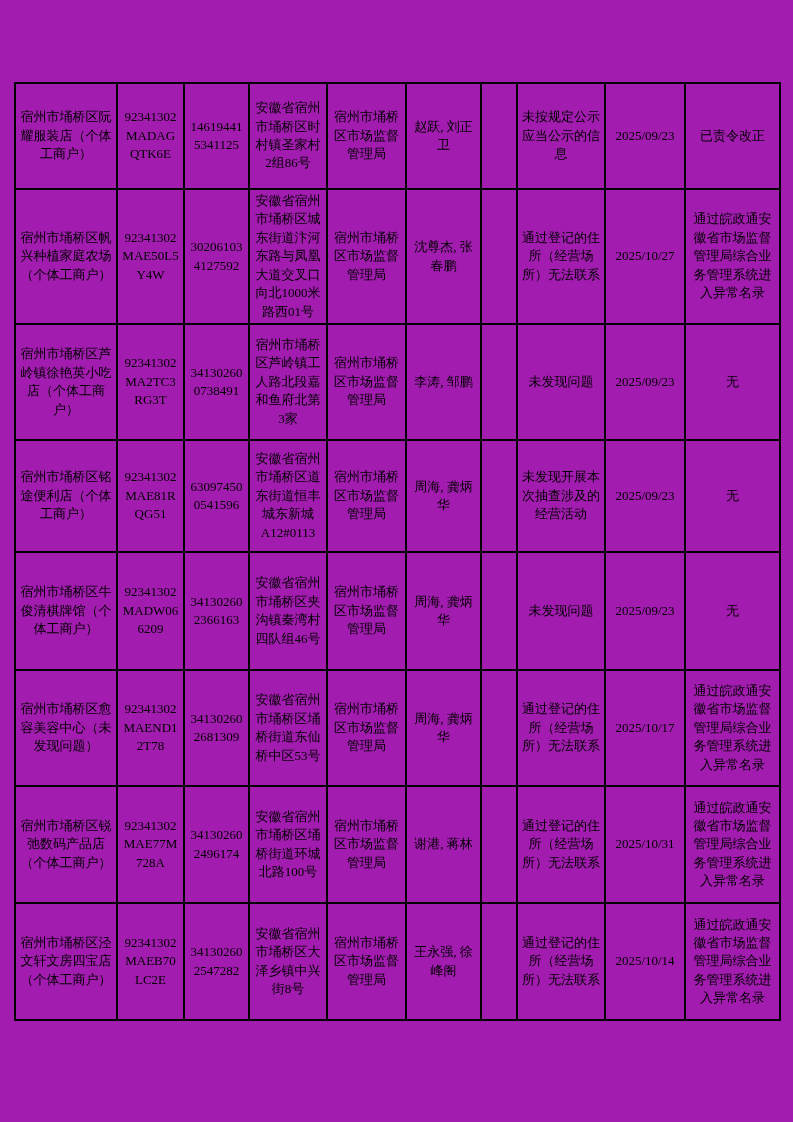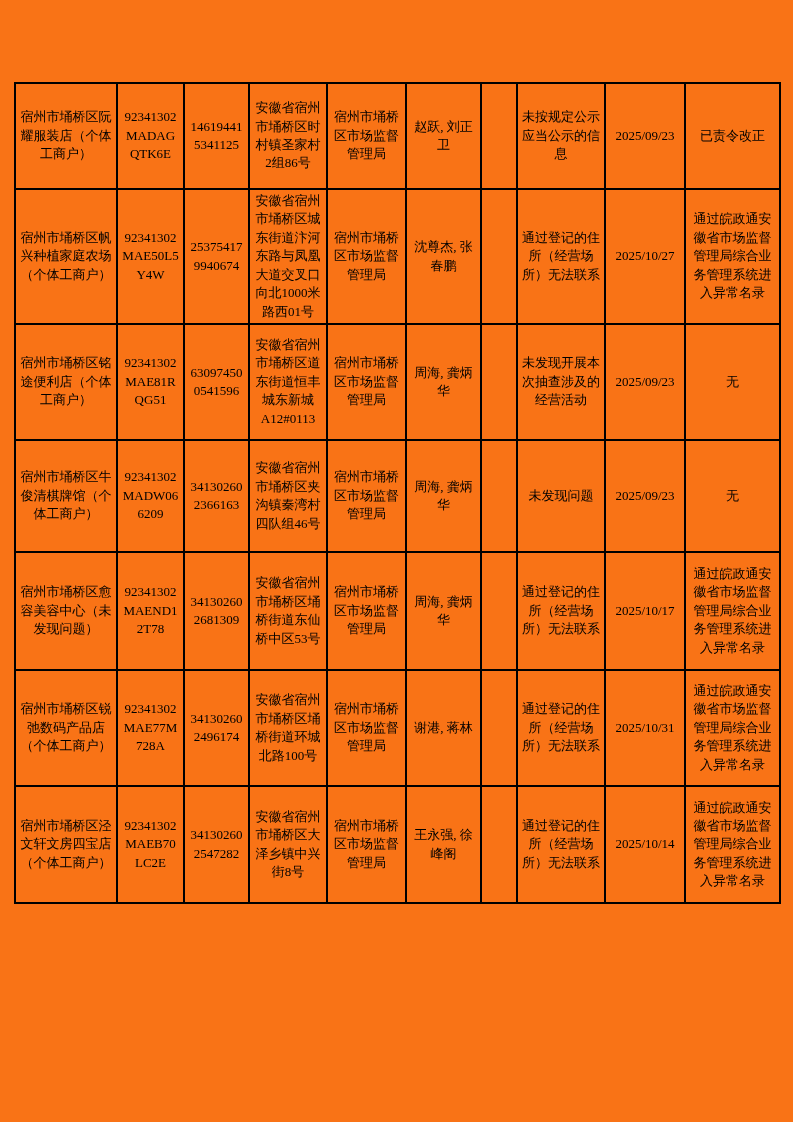--- a/index.html
+++ b/index.html
@@ -4,21 +4,21 @@
 <style>
   html, body {
     margin: 0;
     padding: 0;
     background: #ffffff;
   }
   .page {
     position: relative;
     width: 793px;
     height: 1122px;
-    background: #f97316;
+    background: #a21caf;
     overflow: hidden;
     font-family: "Liberation Serif", "DejaVu Serif", serif;
     color: #000000;
   }
   table.doc-table {
     position: absolute;
     left: 14px;
     top: 82px;
     width: 765px;
     border-collapse: collapse;
@@ -84,28 +84,40 @@
           <td>宿州市埇桥区市场监督管理局</td>
           <td>赵跃, 刘正卫</td>
           <td></td>
           <td>未按规定公示应当公示的信息</td>
           <td>2025/09/23</td>
           <td>已责令改正</td>
         </tr>
         <tr>
           <td>宿州市埇桥区帆兴种植家庭农场（个体工商户）</td>
           <td class="break-all">92341302MAE50L5Y4W</td>
-          <td class="break-all">253754179940674</td>
+          <td class="break-all">302061034127592</td>
           <td class="break-all">安徽省宿州市埇桥区城东街道汴河东路与凤凰大道交叉口向北1000米路西01号</td>
           <td>宿州市埇桥区市场监督管理局</td>
           <td>沈尊杰, 张春鹏</td>
           <td></td>
           <td>通过登记的住所（经营场所）无法联系</td>
           <td>2025/10/27</td>
           <td>通过皖政通安徽省市场监督管理局综合业务管理系统进入异常名录</td>
+        </tr>
+        <tr>
+          <td>宿州市埇桥区芦岭镇徐艳英小吃店（个体工商户）</td>
+          <td class="break-all">92341302MA2TC3RG3T</td>
+          <td class="break-all">341302600738491</td>
+          <td class="break-all">宿州市埇桥区芦岭镇工人路北段嘉和鱼府北第3家</td>
+          <td>宿州市埇桥区市场监督管理局</td>
+          <td>李涛, 邹鹏</td>
+          <td></td>
+          <td>未发现问题</td>
+          <td>2025/09/23</td>
+          <td>无</td>
         </tr>
         <tr>
           <td>宿州市埇桥区铭途便利店（个体工商户）</td>
           <td class="break-all">92341302MAE81RQG51</td>
           <td class="break-all">630974500541596</td>
           <td class="break-all">安徽省宿州市埇桥区道东街道恒丰城东新城A12#0113</td>
           <td>宿州市埇桥区市场监督管理局</td>
           <td>周海, 龚炳华</td>
           <td></td>
           <td>未发现开展本次抽查涉及的经营活动</td>

